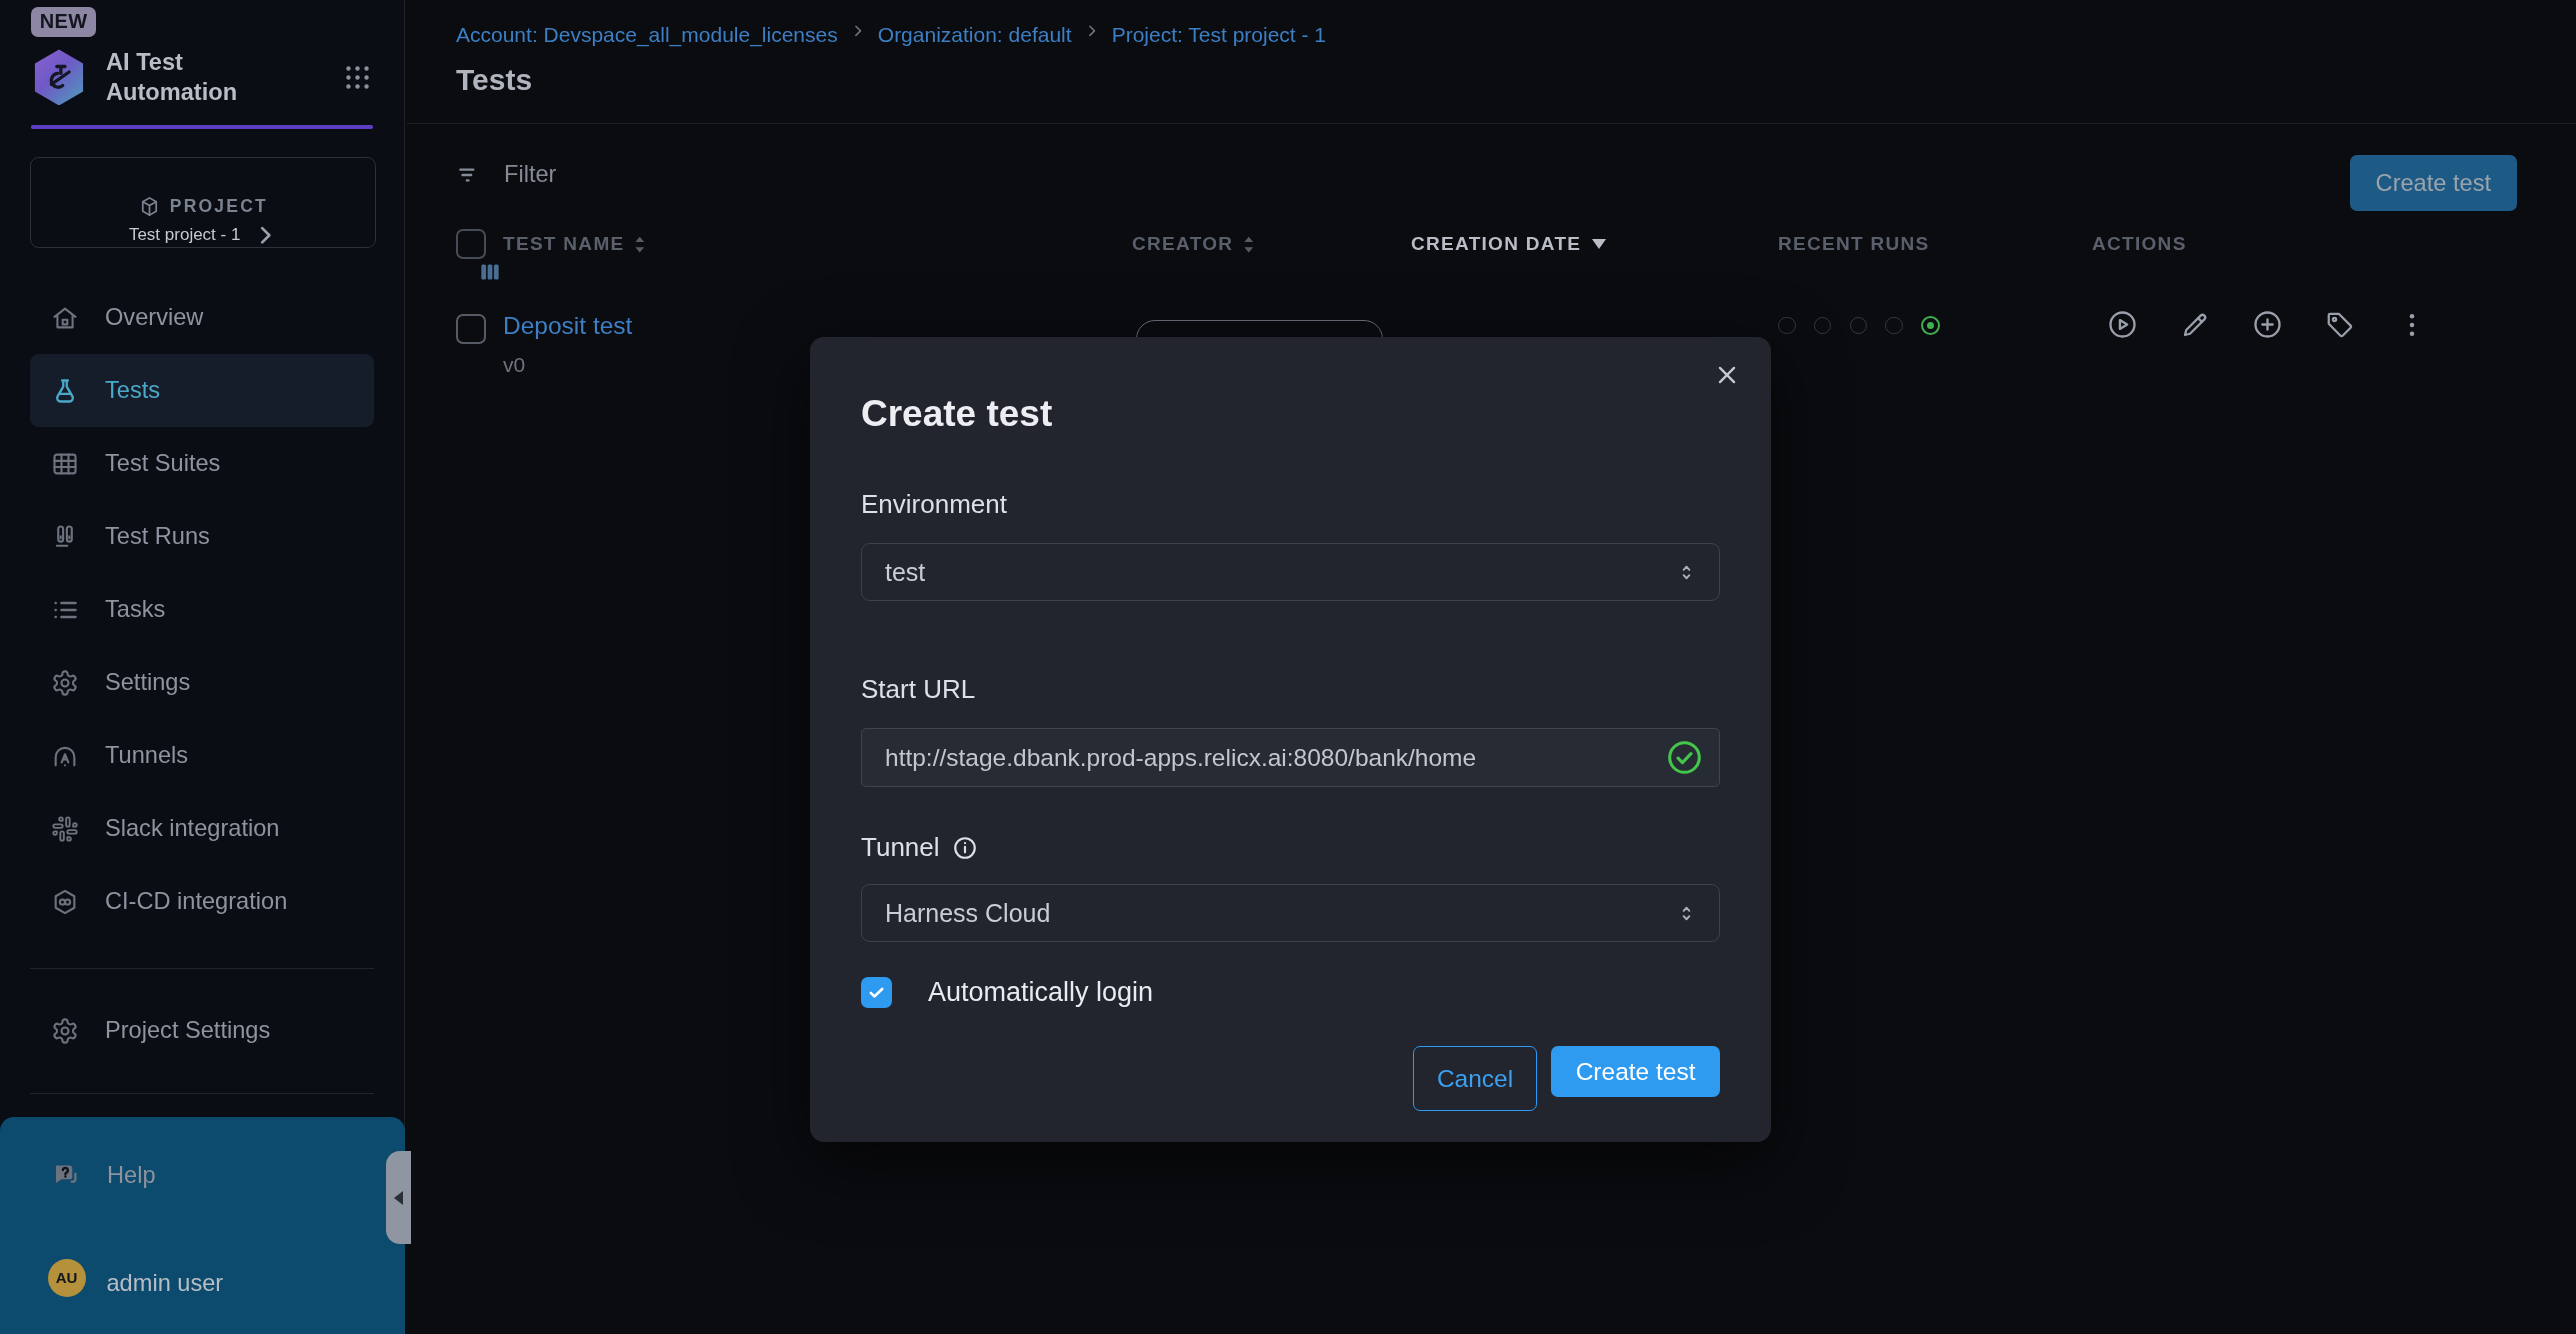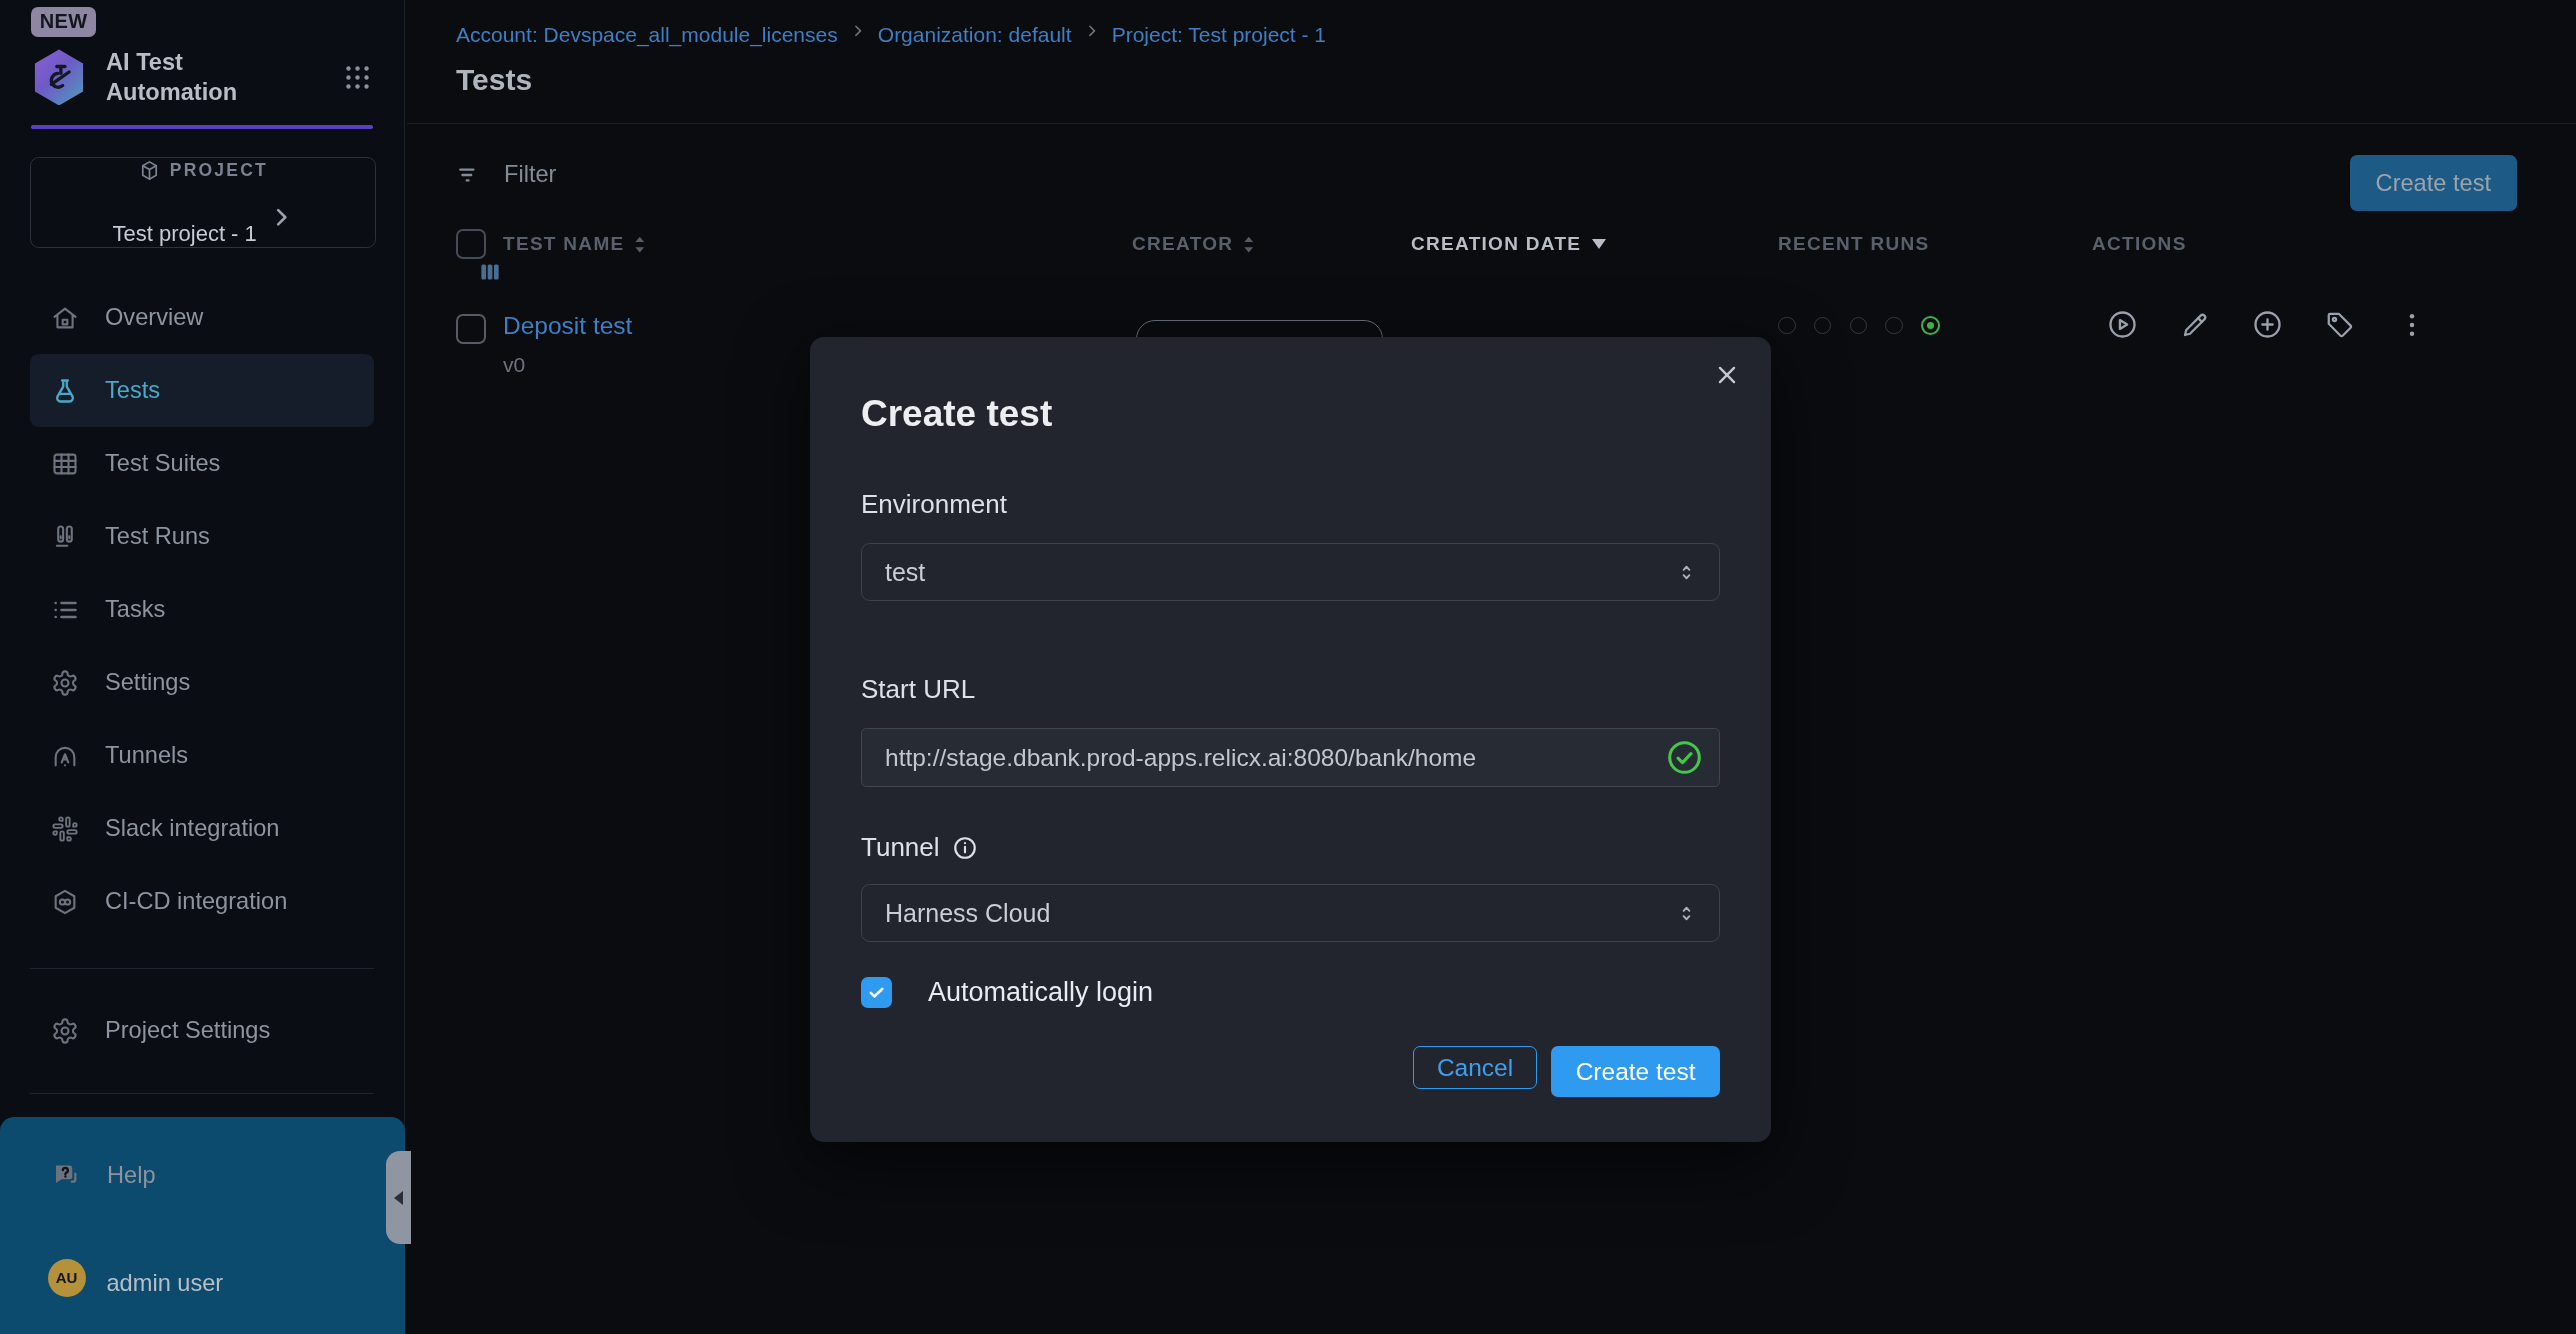--- a/index.html
+++ b/index.html
@@ -19,21 +19,21 @@
                 display:flex; align-items:center; justify-content:center; }
   .brand-title { margin-left:19px; width:210px; color:#b9bdc5; font-size:23.6px; line-height:30px; font-weight:600; }
   .app-grid { margin-left:auto; color:#8b919c; }
   .brand-rule { height:4.4px; background:#5b3fc0; margin:17.5px 31px 0; border-radius:1.7px; }
 
   .project-box { margin:28px 30px 0; width:346px; height:91px; border:1.7px solid #2c313c;
                  border-radius:8.7px; display:flex; flex-direction:column; align-items:center; justify-content:flex-end; cursor:pointer; }
   .project-kicker { display:flex; align-items:center; gap:8.7px; color:#7b8290; font-size:17.5px;
                     font-weight:700; letter-spacing:2.2px; }
   .project-name-row { display:flex; align-items:center; gap:12.2px; margin-top:5.2px; }
-  .project-name { color:#c6cbd3; font-size:22px;margin-top:34px; }
+  .project-name { color:#c6cbd3; font-size:17px; }
   .project-chevron { color:#9aa1ac; }
 
   .nav { margin-top:33px; }
   .nav-item { display:flex; align-items:center; height:73px; margin:0 30px; padding-left:21px;
               border-radius:8.7px; color:#8e949f; font-size:23.6px; cursor:pointer; }
   .nav-item .nico { color:#6d737e; margin-right:26px; display:flex; }
   .nav-item.active { background:#151d2a; color:#4aa9c9; }
   .nav-item.active .nico { color:#4aa9c9; }
 
   .side-div { border:none; border-top:1.7px solid #20242d; margin:30px 30px; }
@@ -101,21 +101,21 @@
   .url-input { margin-top:23px; height:59px; background:#272b34; border:1.7px solid #40454f; border-radius:5.2px;
                display:flex; align-items:center; padding:0 15.7px 0 23px; }
   .url-text { color:#c2c7cf; font-size:24.5px;text-align:right; }
   .url-valid { margin-left:auto; color:#43c64b; display:flex; }
   .gap-lg { margin-top:73px; }
   .check-row { margin-top:35px; display:flex; align-items:center; gap:36px; }
   .checkbox-on { width:31px; height:31px; background:#2f9bf0; border-radius:7px; display:flex;
                  align-items:center; justify-content:center; color:#fff; cursor:pointer; }
   .check-label { color:#e8ebef; font-size:27px; }
   .modal-btns { margin-top:38px; display:flex; justify-content:flex-end; gap:14px; }
-  .btn-cancel { height:43px; padding:0 23px; background:transparent; border:1.7px solid #2f9bf0; border-radius:7px;
+  .btn-cancel { height:65px; padding:0 23px; background:transparent; border:1.7px solid #2f9bf0; border-radius:7px;
                 color:#3ca0f0; font-size:24.5px; cursor:pointer; font-family:inherit; }
   .btn-submit { height:51px; padding:0 24.5px; background:#2f9bf0; border:none; border-radius:7px;
                 color:#ffffff; font-size:24.5px; cursor:pointer; font-family:inherit; }
 
   .i { display:block; }
   svg.i { fill:none; stroke:currentColor; stroke-width:1.8; stroke-linecap:round; stroke-linejoin:round; }
   svg.i.fill { fill:currentColor; stroke:none; }
 </style>
 </head>
 <body>

